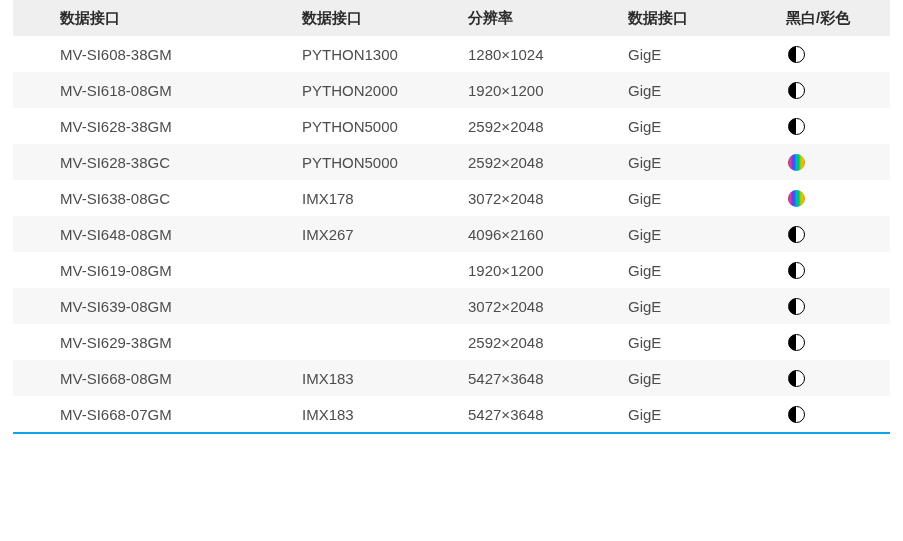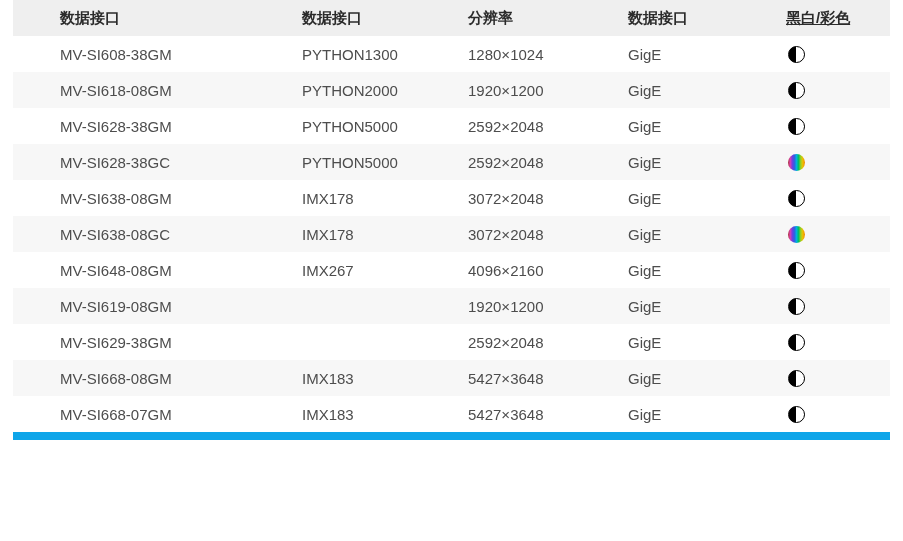--- a/index.html
+++ b/index.html
@@ -45,26 +45,26 @@
     font-weight: bold;
     color: #2b2b2b;
   }
   td {
     color: #4d4d4d;
   }
   th:first-child, td:first-child { padding-left: 47px; }
   td:nth-child(2), th:nth-child(2) { padding-left: 2px; }
   td:nth-child(3), th:nth-child(3) { padding-left: 2px; }
   td:nth-child(4), th:nth-child(4) { padding-left: 3px; }
-  td:nth-child(5), th:nth-child(5) { padding-left: 0px; text-decoration: underline; }
+  td:nth-child(5), th:nth-child(5) { padding-left: 0px; }
   tbody tr:nth-child(even) {
     background: #f7f7f7;
   }
   tbody tr:last-child td {
-    border-bottom: 8px solid #0ea5e9;
+    border-bottom: 2px solid #0ea5e9;
   }
   .icon-mono {
     display: inline-block;
     width: 15px;
     height: 15px;
     margin-left: 2px;
     border: 1px solid #000000;
     border-radius: 50%;
     background: linear-gradient(90deg, #000000 0%, #000000 50%, #ffffff 50%, #ffffff 100%);
     vertical-align: middle;
@@ -124,44 +124,44 @@
           <td><span class="icon-mono"></span></td>
         </tr>
         <tr>
           <td>MV-SI628-38GC</td>
           <td>PYTHON5000</td>
           <td>2592×2048</td>
           <td>GigE</td>
           <td><span class="icon-color" style="background: linear-gradient(90deg, rgb(160, 48, 48), rgb(224, 64, 176), rgb(112, 64, 224), rgb(48, 96, 224), rgb(0, 176, 224), rgb(0, 192, 96), rgb(160, 208, 32), rgb(240, 192, 0), rgb(240, 128, 0));"></span></td>
         </tr>
         <tr>
-          <td>MV-SI638-08GM</td>
-          <td>IMX178</td>
-          <td>3072×2048</td>
-          <td>GigE</td>
-          <td><span class="icon-mono"></span></td>
-        </tr>
-        <tr>
           <td>MV-SI638-08GC</td>
           <td>IMX178</td>
           <td>3072×2048</td>
           <td>GigE</td>
           <td><span class="icon-color" style="background: linear-gradient(90deg, rgb(160, 48, 48), rgb(224, 64, 176), rgb(112, 64, 224), rgb(48, 96, 224), rgb(0, 176, 224), rgb(0, 192, 96), rgb(160, 208, 32), rgb(240, 192, 0), rgb(240, 128, 0));"></span></td>
         </tr>
         <tr>
           <td>MV-SI648-08GM</td>
           <td>IMX267</td>
           <td>4096×2160</td>
           <td>GigE</td>
           <td><span class="icon-mono"></span></td>
         </tr>
         <tr>
           <td>MV-SI619-08GM</td>
           <td></td>
           <td>1920×1200</td>
+          <td>GigE</td>
+          <td><span class="icon-mono"></span></td>
+        </tr>
+        <tr>
+          <td>MV-SI639-08GM</td>
+          <td></td>
+          <td>3072×2048</td>
           <td>GigE</td>
           <td><span class="icon-mono"></span></td>
         </tr>
         <tr>
           <td>MV-SI629-38GM</td>
           <td></td>
           <td>2592×2048</td>
           <td>GigE</td>
           <td><span class="icon-mono"></span></td>
         </tr>

